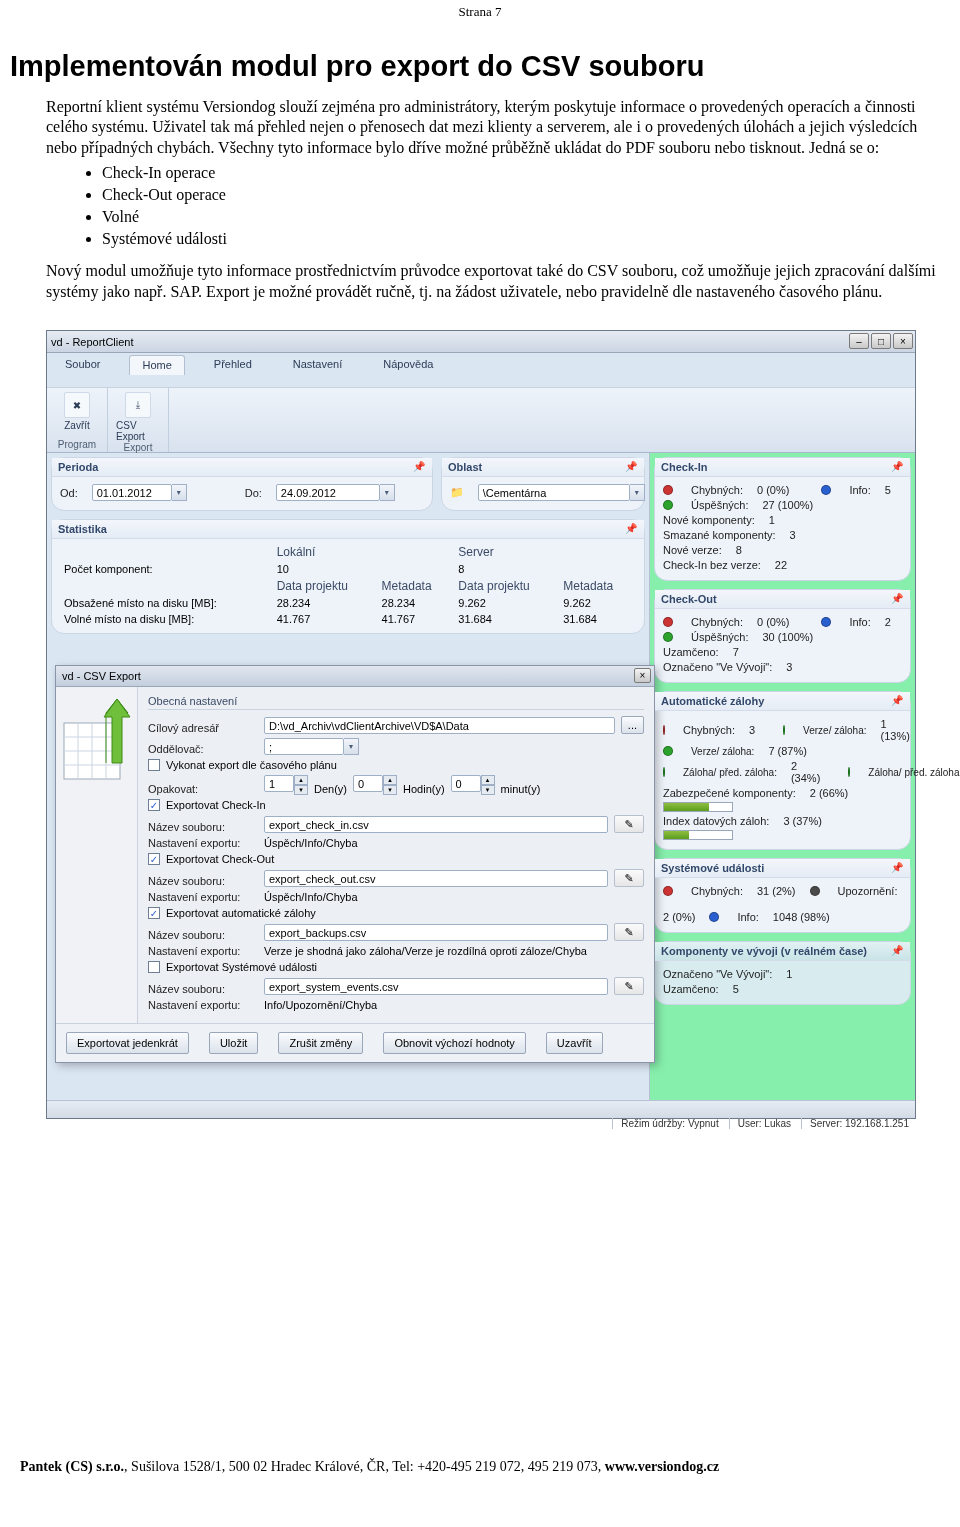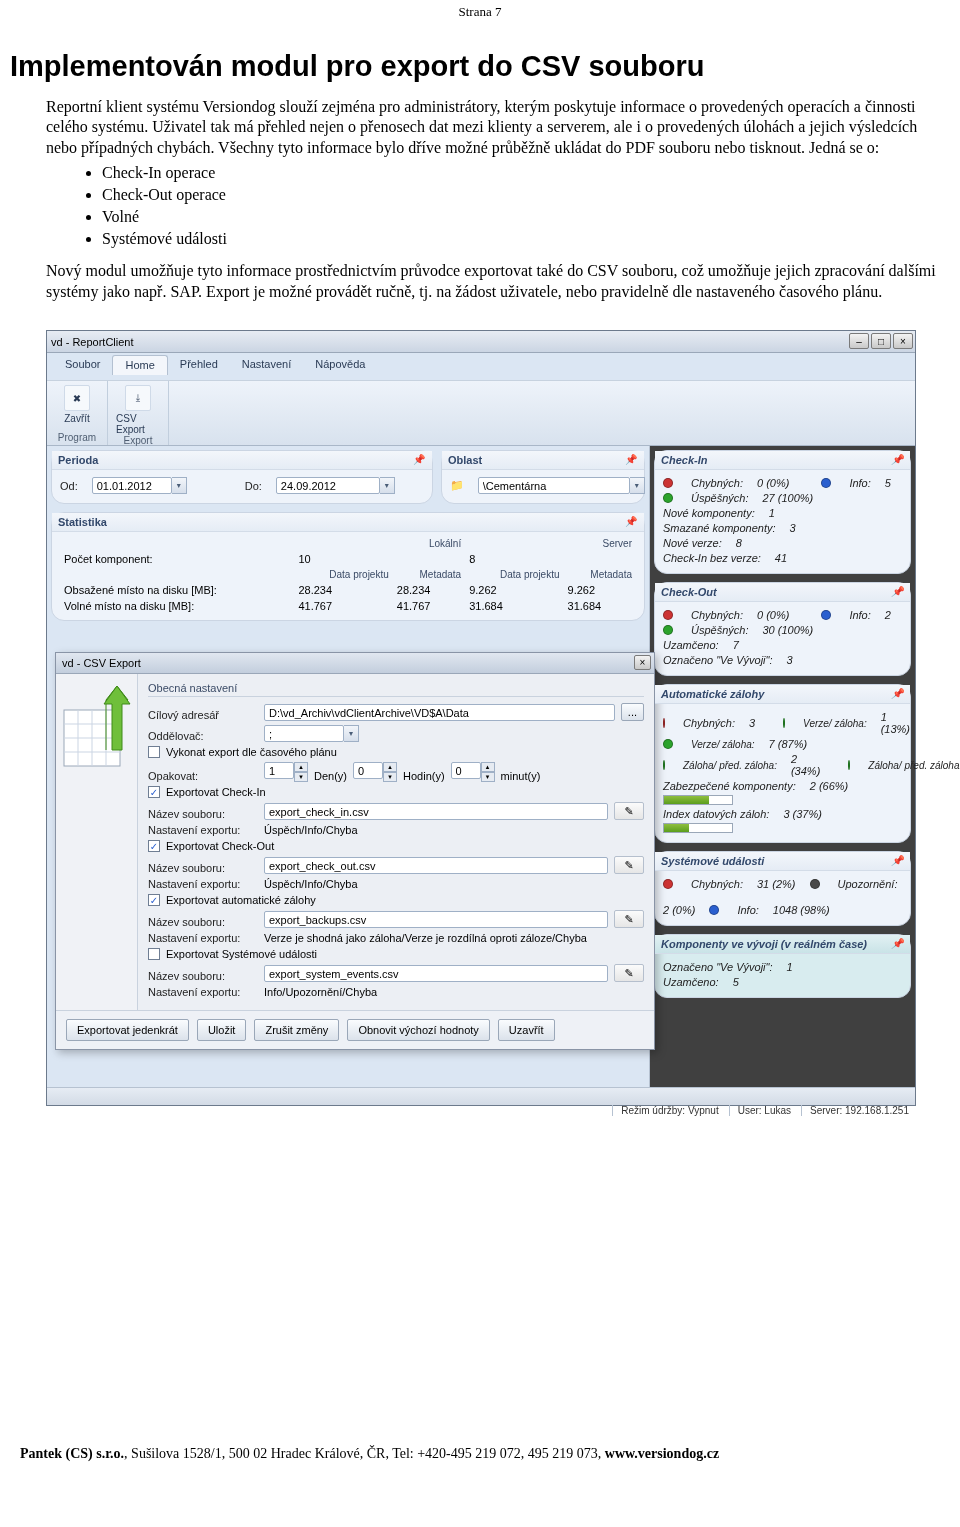--- a/index.html
+++ b/index.html
@@ -25,42 +25,42 @@
     font-family: Tahoma, Arial, sans-serif; font-size: 11px;
     background: #dbe6f3; color: #000;
   }
   .ss-titlebar {
     height: 22px; background: linear-gradient(#e7ecf3,#cbd5e3);
     display: flex; align-items: center; padding: 0 4px; border-bottom: 1px solid #9aa7b8;
     position: relative;
   }
   .ss-titlebar .wbuttons { position: absolute; right: 2px; top: 2px; display: flex; gap: 2px; }
   .wbtn { width: 20px; height: 16px; background: linear-gradient(#f3f3f3,#c9c9c9); border: 1px solid #7a7a7a; border-radius: 2px; display:flex;align-items:center;justify-content:center; font-size:10px; }
-  .ribbon-tabs { display:flex; gap: 0; padding: 2px 6px 5px 6px; }
+  .ribbon-tabs { display:flex; gap: 17px; padding: 2px 6px 12px 6px; }
   .ribbon-tab { padding: 3px 12px 4px 12px; font-size:11px; color:#2a3b55; }
   .ribbon-tab.active { background:#f3f6fb; border:1px solid #b3c0d1; border-bottom:none; border-radius:3px 3px 0 0; }
   .ribbon-strip { background: linear-gradient(#eef3fa,#d8e2ee); border-top:1px solid #c7d2df; border-bottom:1px solid #a9b7c8; height: 66px; display:flex; }
   .ribbon-group { border-right: 1px solid #c1cedd; padding: 2px 8px 0 8px; display:flex; flex-direction:column; align-items:center; }
   .rib-btn { width: 44px; display:flex; flex-direction:column; align-items:center; font-size:10px; color:#2a3b55; gap:2px; padding-top:2px; cursor:default; }
   .rib-icon { width: 26px; height:26px; border:1px solid #cfdae8; background:#f6f9fc; border-radius:2px; display:flex; align-items:center; justify-content:center; }
   .ribbon-group .group-title { font-size:10px; color:#4f5e72; text-align:center; margin-top:auto; margin-bottom:2px;}
   .ss-body { display:flex; }
   .ss-left { flex:1 1 auto; position: relative; }
-  .ss-right { width: 266px; background:#404040; border-left:1px solid #b6c2d1; display:flex; flex-direction:column;font-style:italic; }
+  .ss-right { width: 266px; background:#86efac; border-left:1px solid #b6c2d1; display:flex; flex-direction:column; }
 
   .card {
     background:#eef3fa; border:1px solid #cbd5e3; border-radius:13px; margin:4px; padding:0;
   }
   .card-header { font-size:11px; font-weight:bold; color:#32486b; padding:3px 6px; border-bottom:1px solid #d3dce8; position:relative; background:linear-gradient(#f3f6fb,#e5ecf5);}
   .pin { position:absolute; right:6px; top:3px; font-size:10px; color:#5c6b80;}
   .card-body { padding: 4px 8px 6px 8px; }
   .row { display:flex; align-items:center; gap:14px; margin: 3px 0; font-size:11px; }
   .row .lbl { color:#222; white-space:nowrap; }
   .row .val { color:#222; }
-  .col-hdr { font-size:10px; color:#3b4b66;text-align:right; }
+  .col-hdr { font-size:12px; color:#3b4b66; }
   .txt { background:#fff; border:1px solid #9fb0c6; border-radius:2px; height:17px; padding:0 4px; font-size:11px; }
   .txt.ro { background:#fff; }
   .combo { display:flex; align-items:center; }
   .combo .dd { width:15px; height:17px; border:1px solid #9fb0c6; border-left:none; background:linear-gradient(#f2f5fa,#d6dfeb); display:flex; align-items:center; justify-content:center; font-size:8px; color:#4b5e78; }
   .wide { flex:1 1 auto; }
 
   .tbl { width:100%; border-collapse: collapse; font-size:11px; }
   .tbl td { padding: 2px 4px; }
 
   .status-dot { width:10px; height:10px; border-radius:50%; display:inline-block; margin-right:4px; border:1px solid rgba(0,0,0,.3); }
@@ -90,21 +90,21 @@
   .spin .txt { width:30px; }
   .spin .sp { width:14px; display:flex; flex-direction:column; }
   .spin .sp div { flex:1; border:1px solid #9fb0c6; background:#e6ebf2; font-size:7px; display:flex;align-items:center;justify-content:center; }
   .chk { width:12px; height:12px; border:1px solid #6f7e93; background:#fff; display:inline-flex;align-items:center;justify-content:center; font-size:10px; color:#2a5fcf; }
   .pencil { width:30px; height:18px; border:1px solid #b5bfcd; background:linear-gradient(#fbfbfb,#e6e6e6); border-radius:2px; display:flex;align-items:center;justify-content:center; }
   .btn {
     height:22px; padding:0 10px; border:1px solid #9aa7b8;
     background:linear-gradient(#fafcfe,#dbe2eb); border-radius:2px;
     font-size:11px; display:inline-flex; align-items:center; cursor:default;
   }
-  .modal-buttons { display:flex; gap:8px; padding:8px 10px; border-top:1px solid #c9d2de; background:#eef1f6; }
+  .modal-buttons { display:flex; gap:20px; padding:8px 10px; border-top:1px solid #c9d2de; background:#eef1f6; }
 
   .statusbar { height:18px; background:linear-gradient(#e6ecf4,#d3dbe6); border-top:1px solid #b6c2d1; font-size:10px; display:flex; justify-content:flex-end; align-items:center; padding:0 6px; gap:10px; color:#333;}
   .sb-cell{border-left:1px solid #b6c2d1; padding-left:8px;margin-top:28px;}
 
   .side-icon svg { display:block; }
 
   .footer { margin-top: 340px; font-size:14px; padding: 0 10px 10px 10px;}
 </style>
 </head>
 <body>
@@ -411,21 +411,21 @@
             <div class="row">
                 <span class="lbl">Smazané komponenty:</span>
                 <span class="val">3</span>
               </div>
             <div class="row">
                 <span class="lbl">Nové verze:</span>
                 <span class="val">8</span>
               </div>
             <div class="row">
                 <span class="lbl">Check-In bez verze:</span>
-                <span class="val">41</span>
+                <span class="val">22</span>
               </div>
           </div>
         </div>
 
         <div class="card">
           <div class="card-header"><span>Check-Out</span><span class="pin">📌</span></div>
           <div class="card-body">
             <div class="row">
               <span class="status-dot dot-red"></span>
                 <span class="lbl">Chybných:</span>

